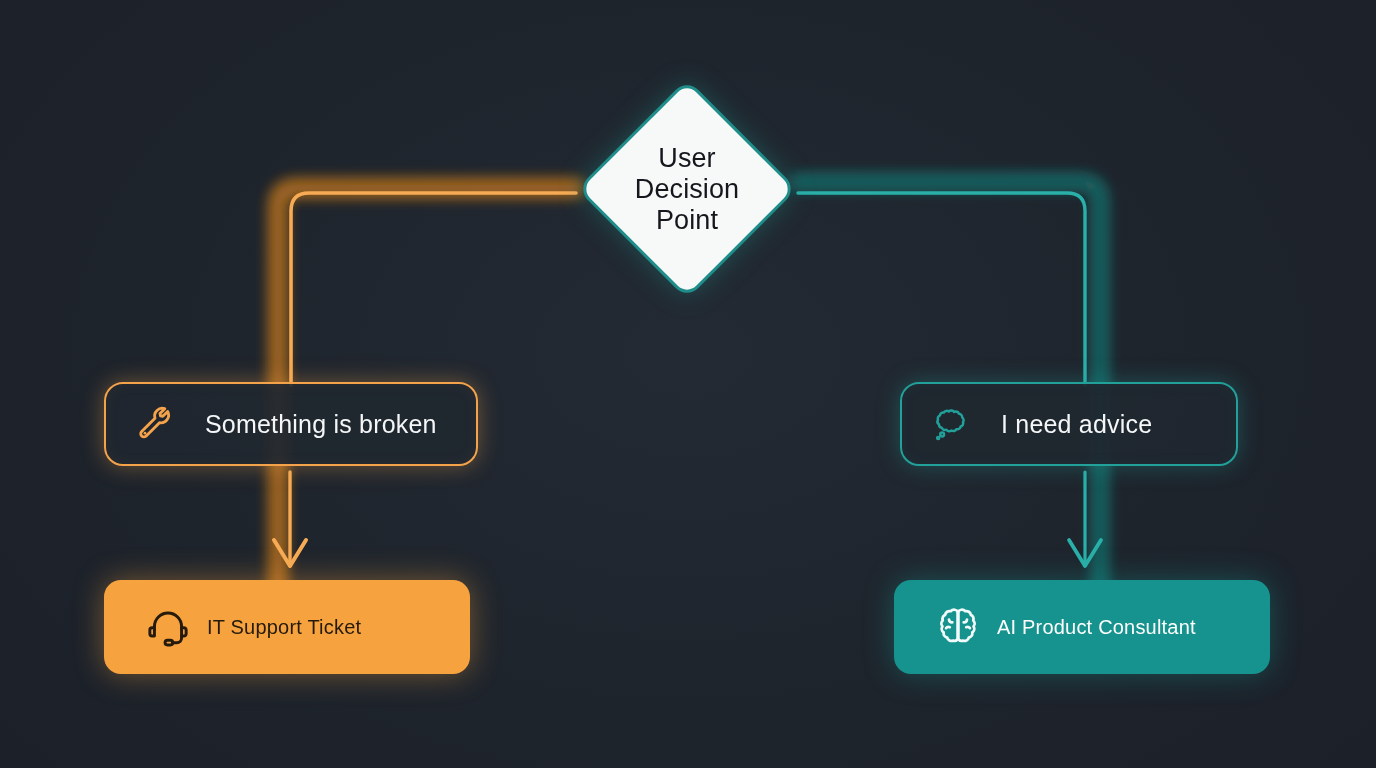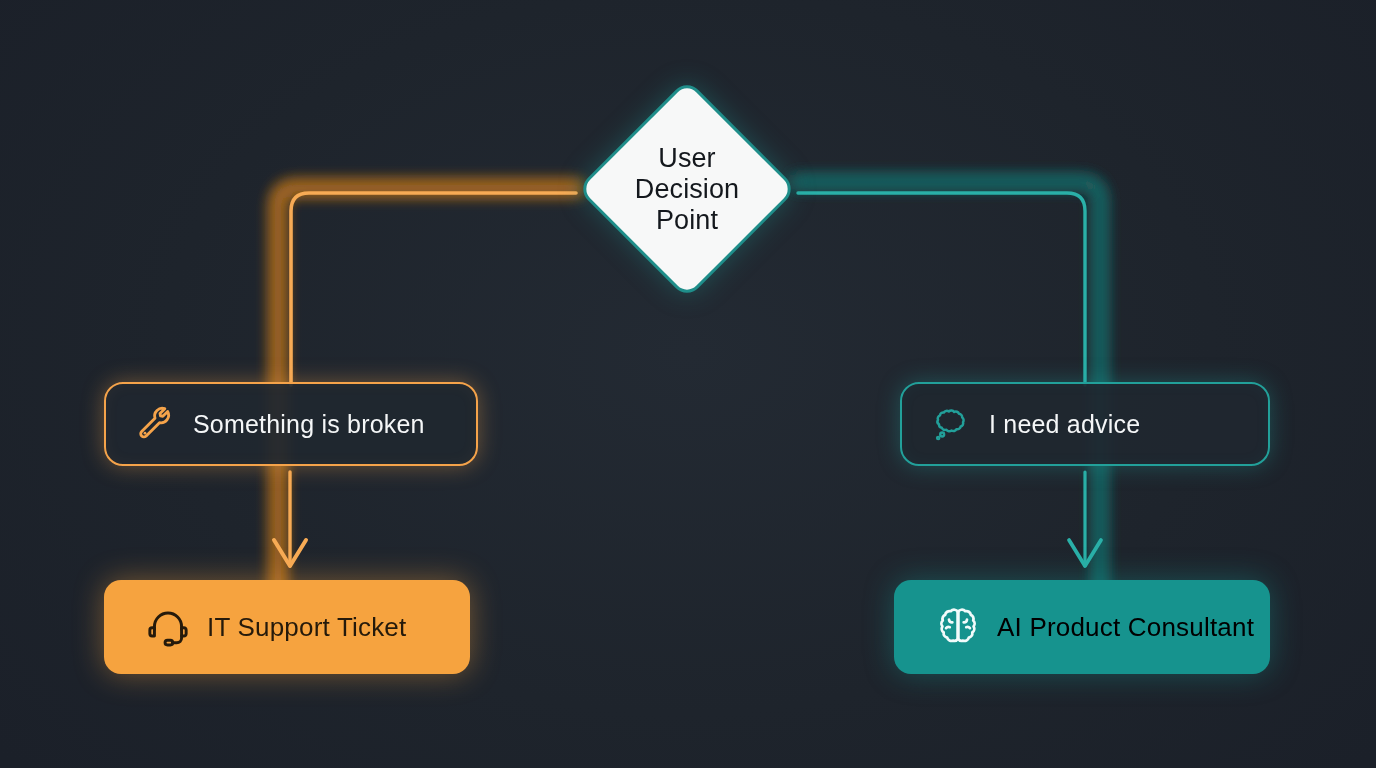--- a/index.html
+++ b/index.html
@@ -79,38 +79,38 @@
     padding-left: 28px;
     background: rgba(32,39,48,0.92);
   }
   .branch-box .bicon {
     width: 40px;
     height: 40px;
     flex: 0 0 40px;
     display: block;
   }
   .branch-box .blabel {
-    margin-left: 19px;
+    margin-left: 31px;
     font-size: 25px;
     color: #f4f6f7;
     letter-spacing: 0.2px;
     white-space: nowrap;
   }
 
   #branch-left {
     left: 104px;
     top: 382px;
     width: 374px;
     border: 2.5px solid #f5a34a;
     box-shadow: 0 0 22px rgba(245,163,74,0.38), inset 0 0 16px rgba(245,163,74,0.05);
   }
   #branch-right {
     left: 900px;
     top: 382px;
-    width: 370px;
+    width: 338px;
     border: 2.5px solid #22a09a;
     box-shadow: 0 0 22px rgba(34,160,154,0.36), inset 0 0 16px rgba(34,160,154,0.05);
   }
 
   
   .dest-card {
     position: absolute;
     height: 94px;
     border-radius: 17px;
     display: flex;
@@ -118,42 +118,42 @@
     padding-left: 42px;
   }
   .dest-card .dicon {
     width: 44px;
     height: 44px;
     flex: 0 0 44px;
     display: block;
   }
   .dest-card .dlabel {
     margin-left: 17px;
-    font-size: 26px;
+    font-size: 20px;
     letter-spacing: 0.2px;
     white-space: nowrap;
   }
 
   #dest-left {
     left: 104px;
     top: 580px;
     width: 366px;
     background: #f6a33f;
     box-shadow: 0 0 30px rgba(246,163,63,0.42);
   }
   #dest-left .dlabel { color: #251a0b; }
 
   #dest-right {
     left: 894px;
     top: 580px;
     width: 376px;
     background: #16938e;
     box-shadow: 0 0 30px rgba(22,147,142,0.42);
   }
-  #dest-right .dlabel { color: #000000; text-align: right; }
+  #dest-right .dlabel { color: #ffffff; text-align: right; }
 </style>
 </head>
 <body>
 
 <div id="stage">
 
   <svg id="connectors" viewBox="0 0 1376 768" width="1376" height="768">
     <defs>
       <filter id="glowOrange" x="-60%" y="-60%" width="220%" height="220%">
         <feGaussianBlur stdDeviation="7" result="b"></feGaussianBlur>

